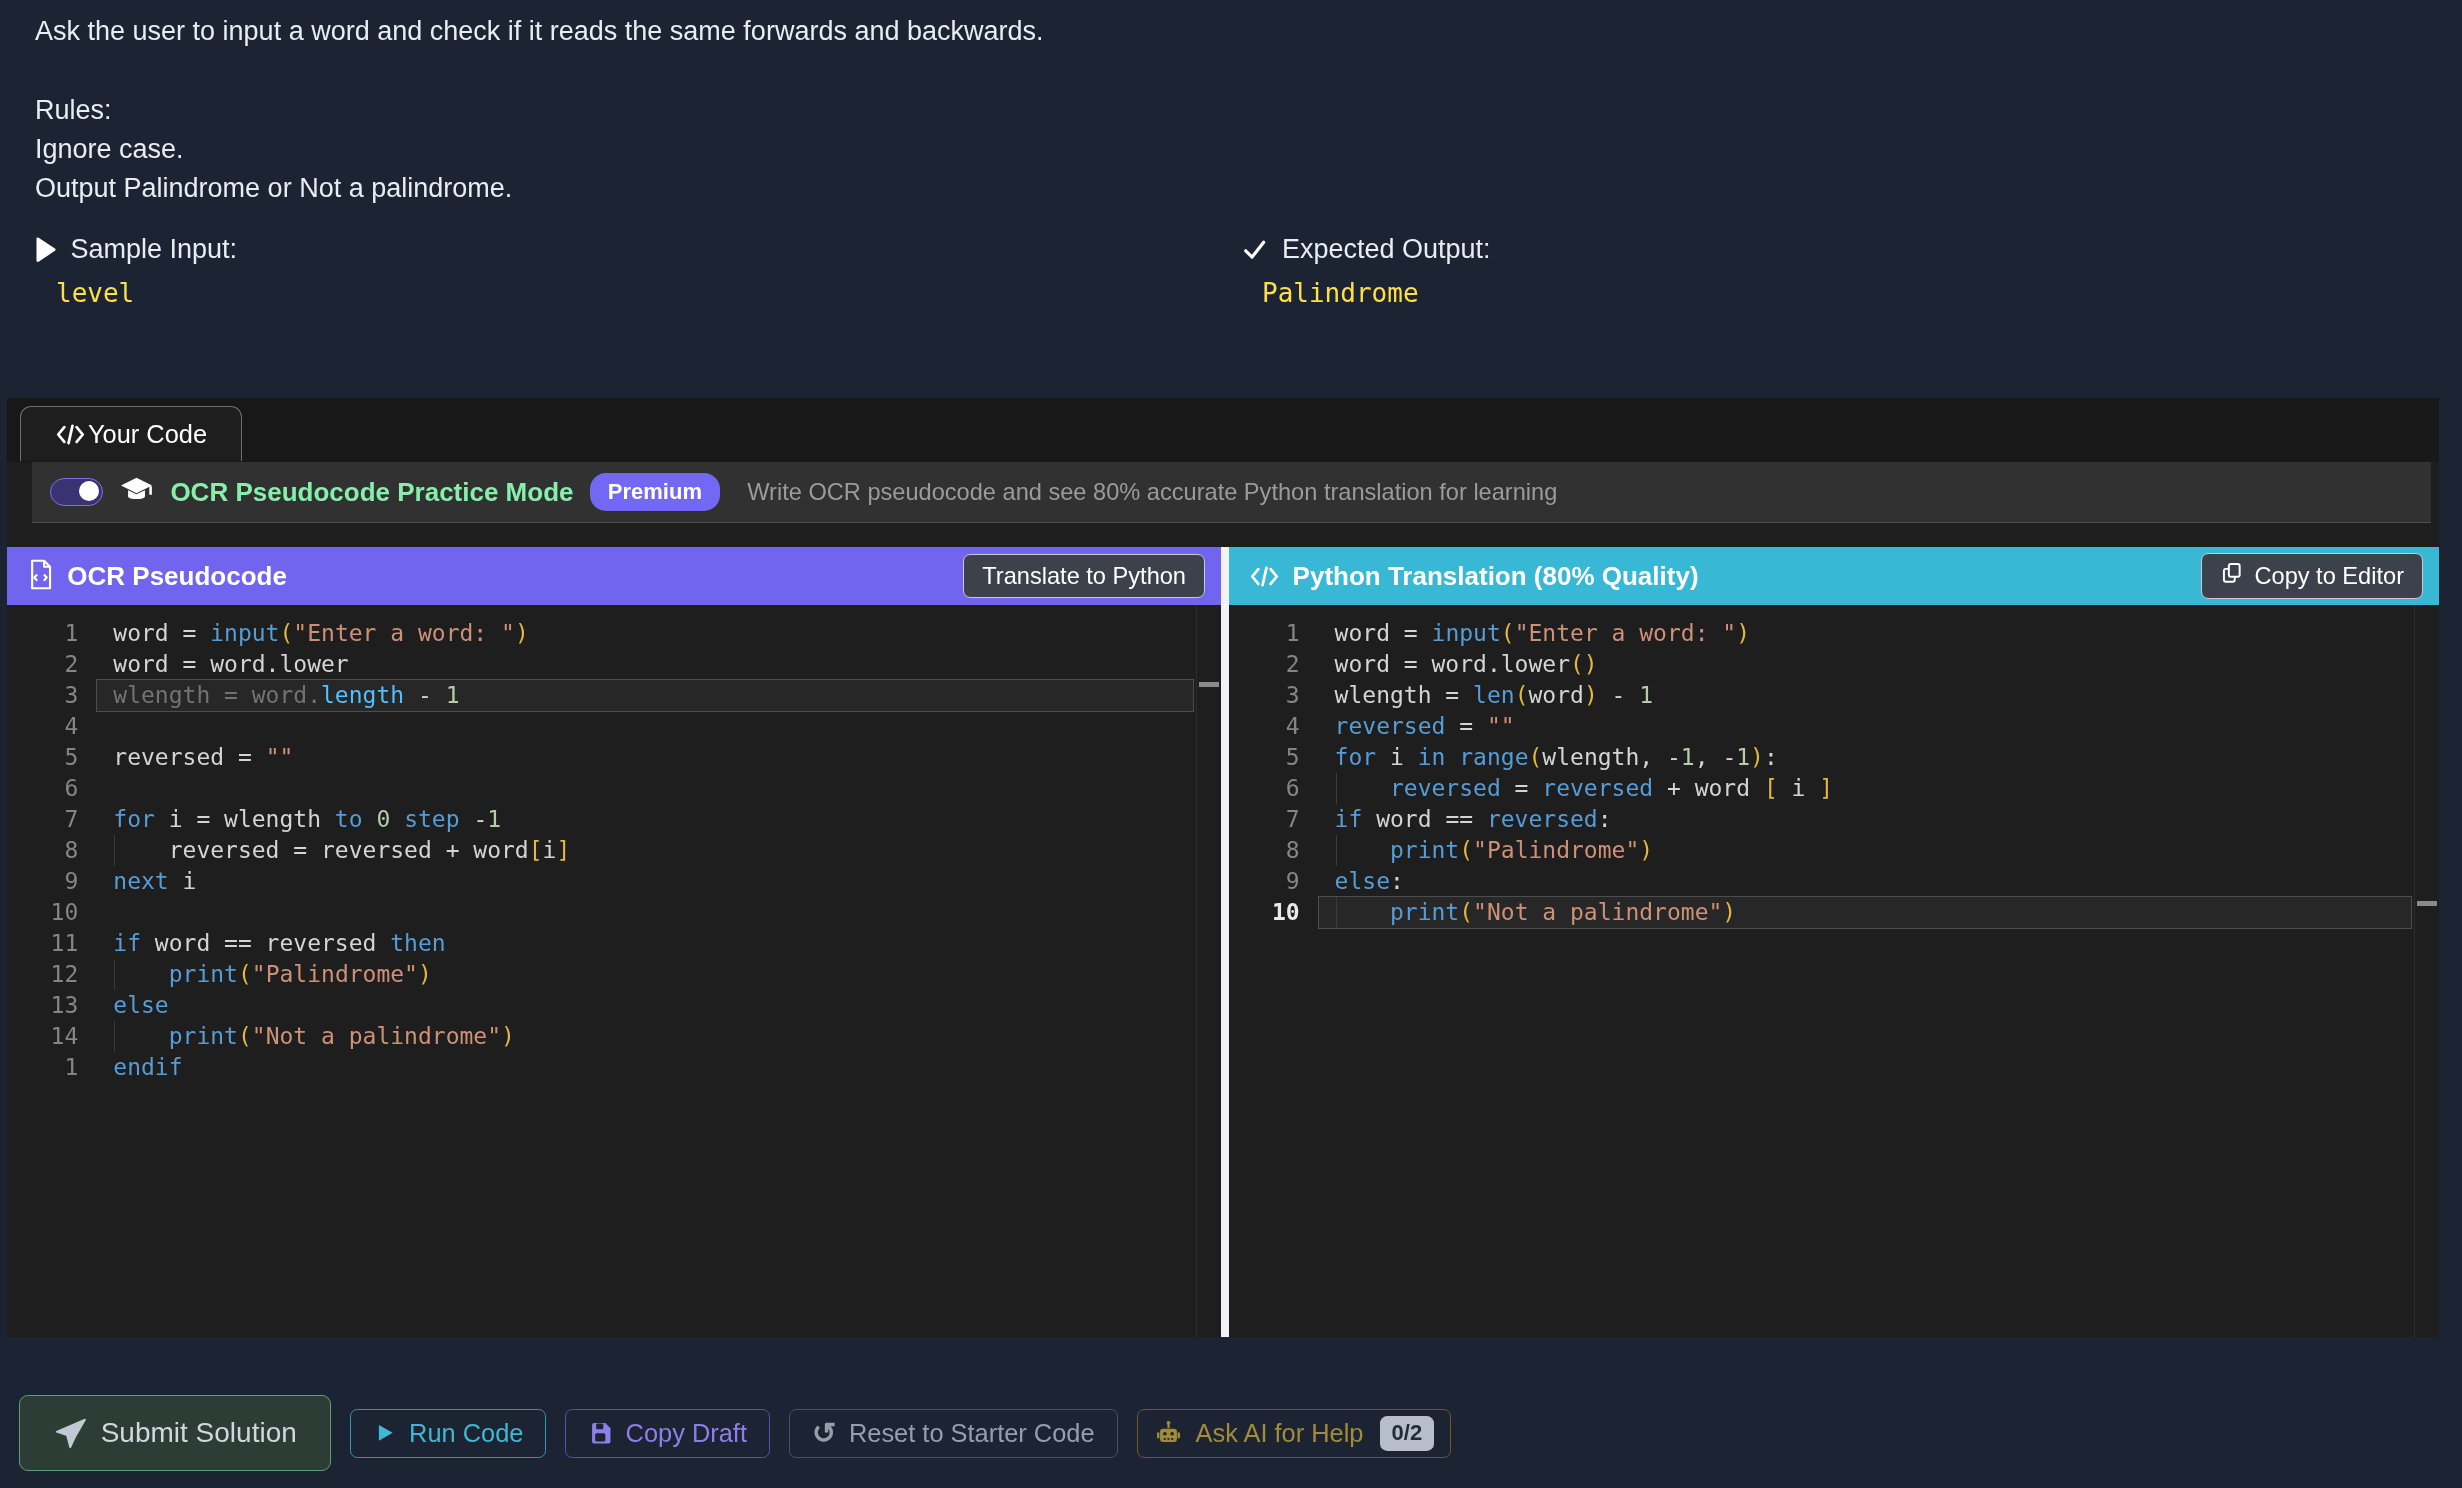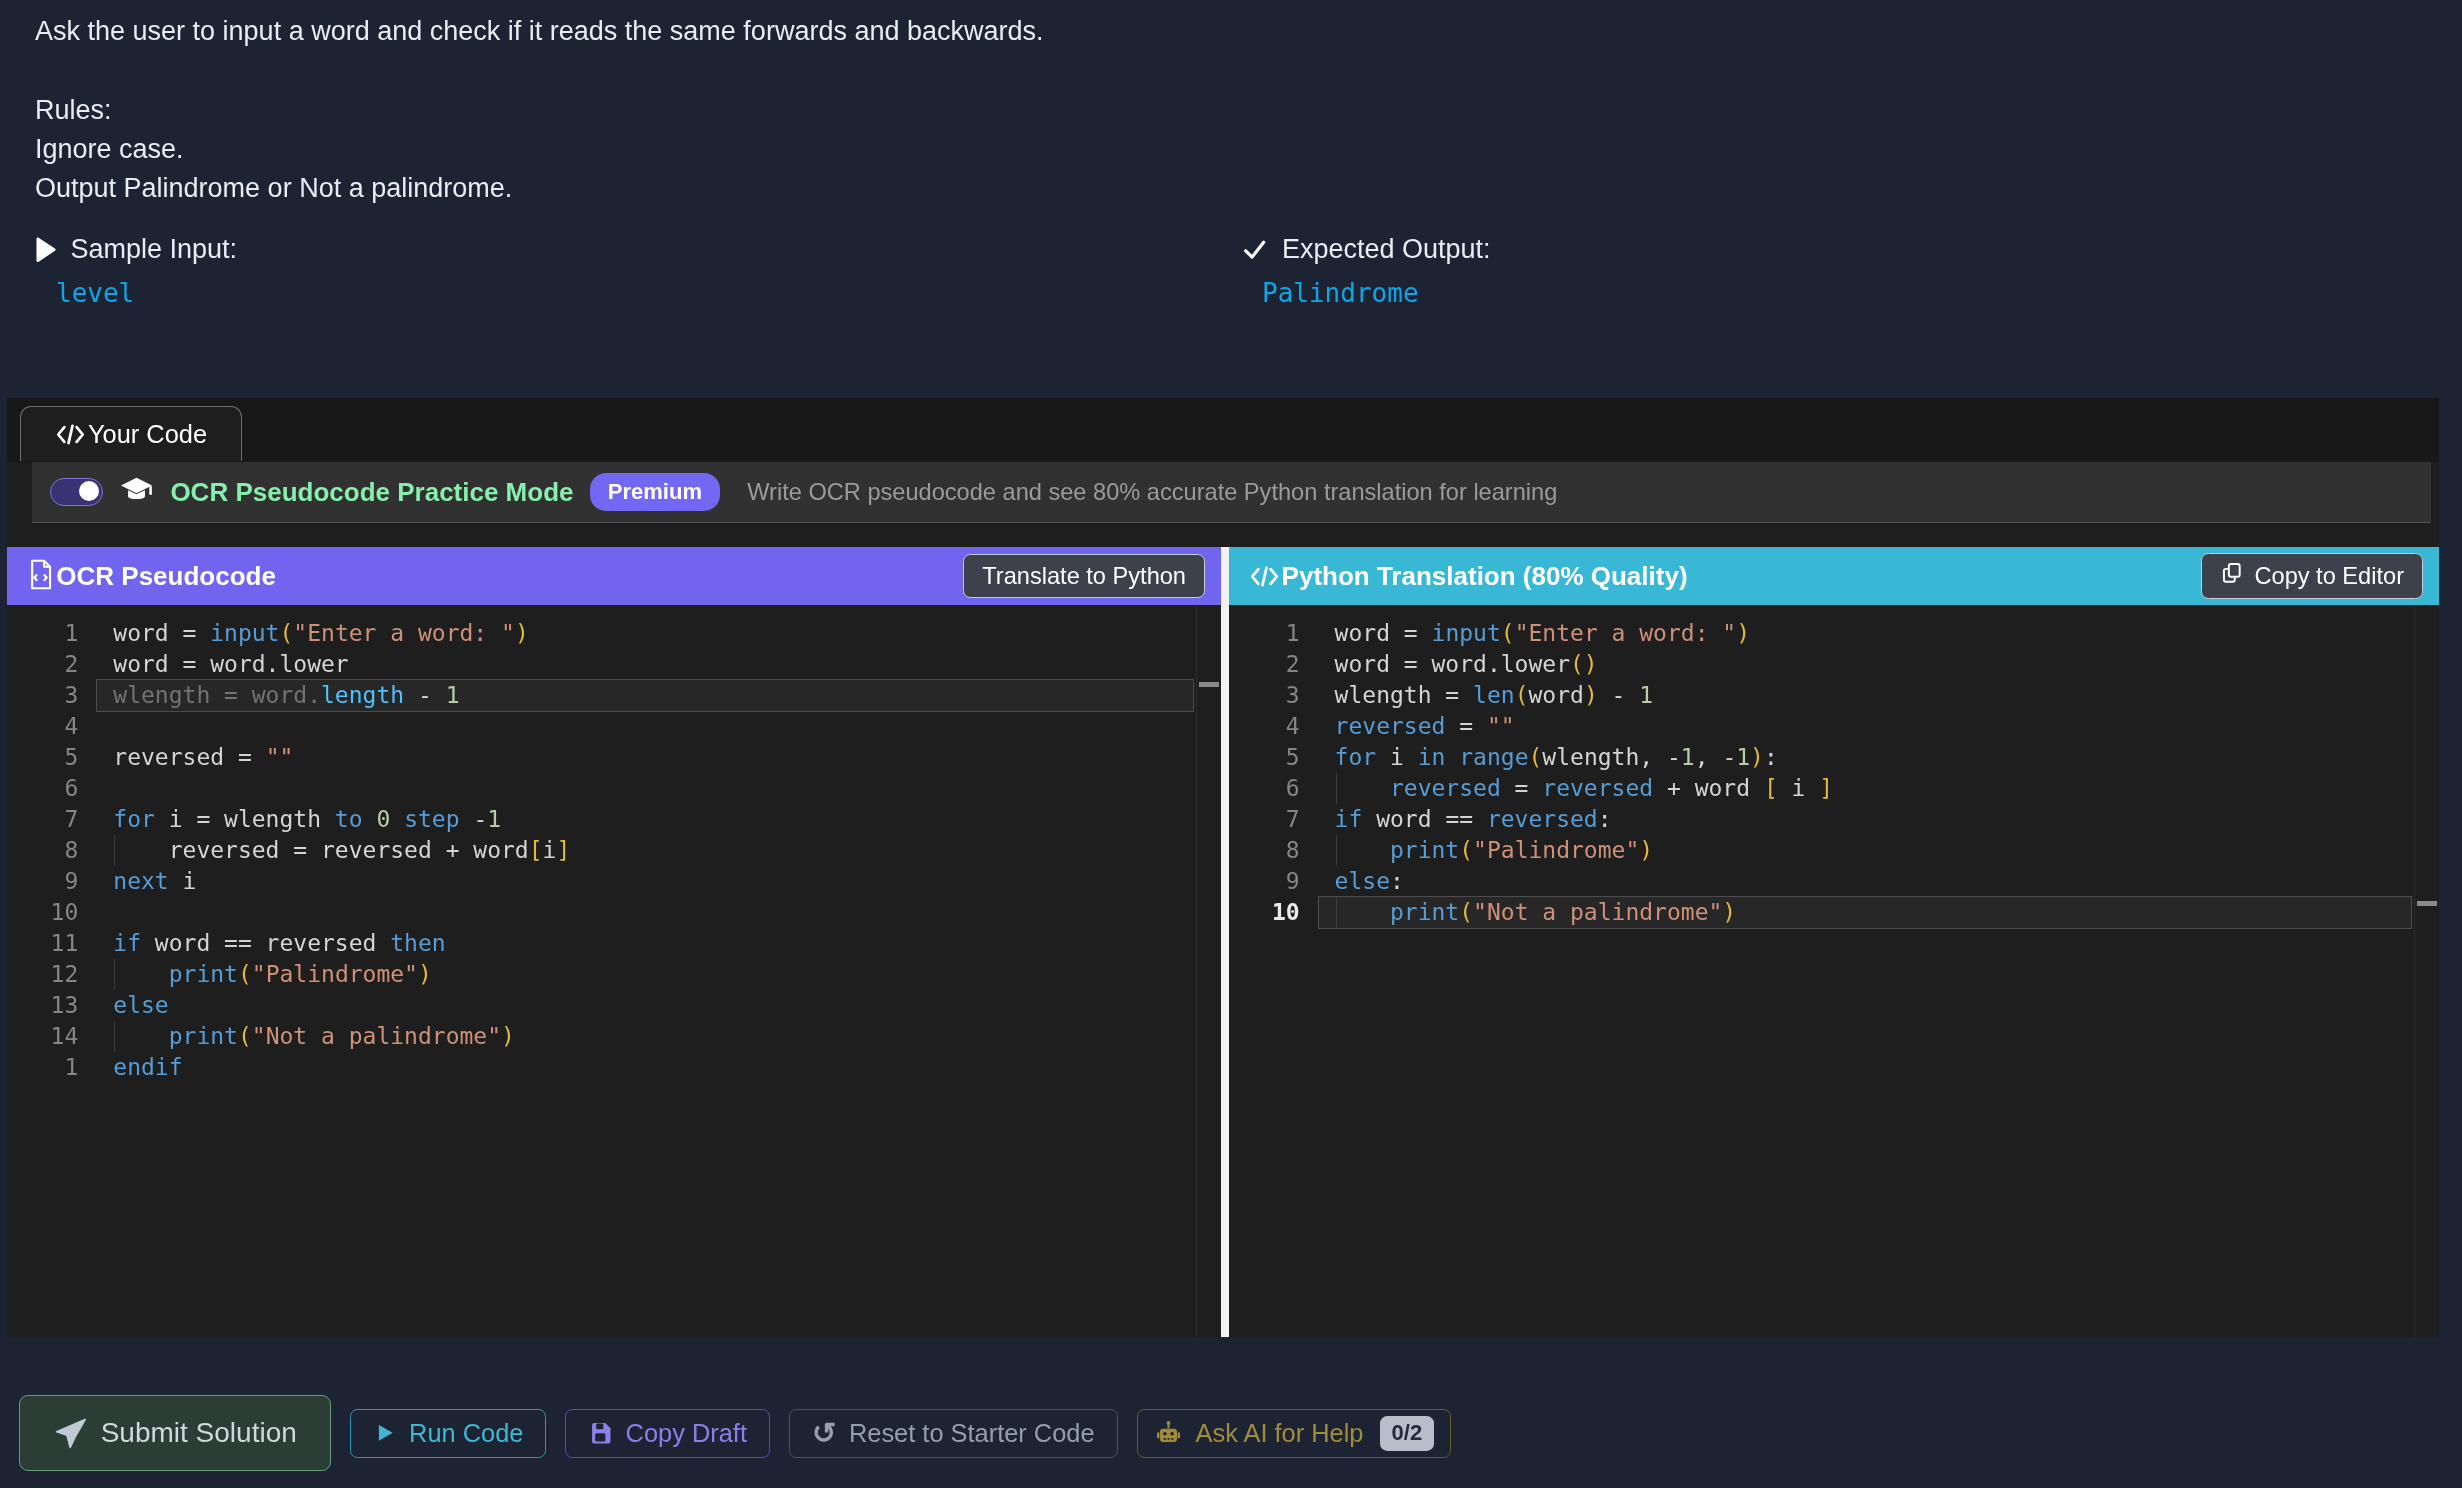--- a/index.html
+++ b/index.html
@@ -10,21 +10,21 @@
   }
   
   .problem-text { position:absolute; left:35px; font-size:27px; color:#e9edf2; }
   .desc   { top:16.3px; }
   .rules-label { top:95px; }
   .rule-1 { top:134px; }
   .rule-2 { top:173px; }
   .io-label { position:absolute; top:234px; font-size:27px; font-weight:500; display:flex; align-items:center; gap:14.5px; }
   .sample-label { left:36px; }
   .expected-label { left:1242px; }
-  .io-value { position:absolute; top:278px; font-family:"DejaVu Sans Mono", monospace; font-size:26px; color:#0ea5e9; }
+  .io-value { position:absolute; top:278px; font-family:"DejaVu Sans Mono", monospace; font-size:26px; color:#fde047; }
   .sample-value { left:56px; }
   .expected-value { left:1262px; }
   .tri-icon svg, .check-icon svg { display:block; }
 
   
   .code-section { position:absolute; left:7.3px; top:398px; width:2432px; height:939px; background:#1e1e1e; }
   .tab-strip { position:absolute; top:0; left:0; right:0; height:64px; background:#181818; }
   .editor-tab {
     position:absolute; left:12.7px; top:8.2px; width:222px; height:55px;
     background:#1e1e1e; border:0.9px solid #6e6e6e; border-bottom:none;
@@ -44,21 +44,21 @@
   .practice-title { font-size:26px; font-weight:bold; color:#86efac; }
   .premium-badge { background:#7268f3; color:#ffffff; font-size:22px; font-weight:bold; padding:6.4px 18px; border-radius:16px; }
   .practice-desc { font-size:23.6px; color:#9b9b9b; margin-left:11px; }
 
   
   .panels { position:absolute; left:0; right:0; top:149px; bottom:0; display:flex; }
   .panel { display:flex; flex-direction:column; min-width:0; }
   .panel-left  { width:1214px; flex:none; }
   .panel-divider { width:7.3px; background:#f2f2f4; flex:none; }
   .panel-right { flex:1; }
-  .panel-header { height:58px; display:flex; align-items:center; padding:0 16.3px 0 20px; gap:2px; color:#ffffff; }
+  .panel-header { height:58px; display:flex; align-items:center; padding:0 16.3px 0 20px; gap:13px; color:#ffffff; }
   .panel-title { font-size:26px; font-weight:600; }
   .panel-action {
     margin-left:auto; background:#3c414c; border:1.8px solid #c7ccd5; border-radius:7.3px;
     color:#ffffff; font-size:23.6px; font-family:"Liberation Sans", sans-serif;
     padding:7.3px 18px; display:flex; align-items:center; gap:11px; cursor:pointer;
   }
   .editor { position:relative; flex:1; background:#1e1e1e; padding-top:12.7px; overflow:hidden; }
   .editor::after { content:""; position:absolute; right:24.5px; top:0; bottom:0; width:0.9px; background:#2d2d2d; }
   .code-row { position:relative; height:31px; font-family:"DejaVu Sans Mono", monospace; font-size:23px; line-height:31px; }
   .code-row .ln { position:absolute; left:0; width:71px; text-align:right; color:#858585; }

